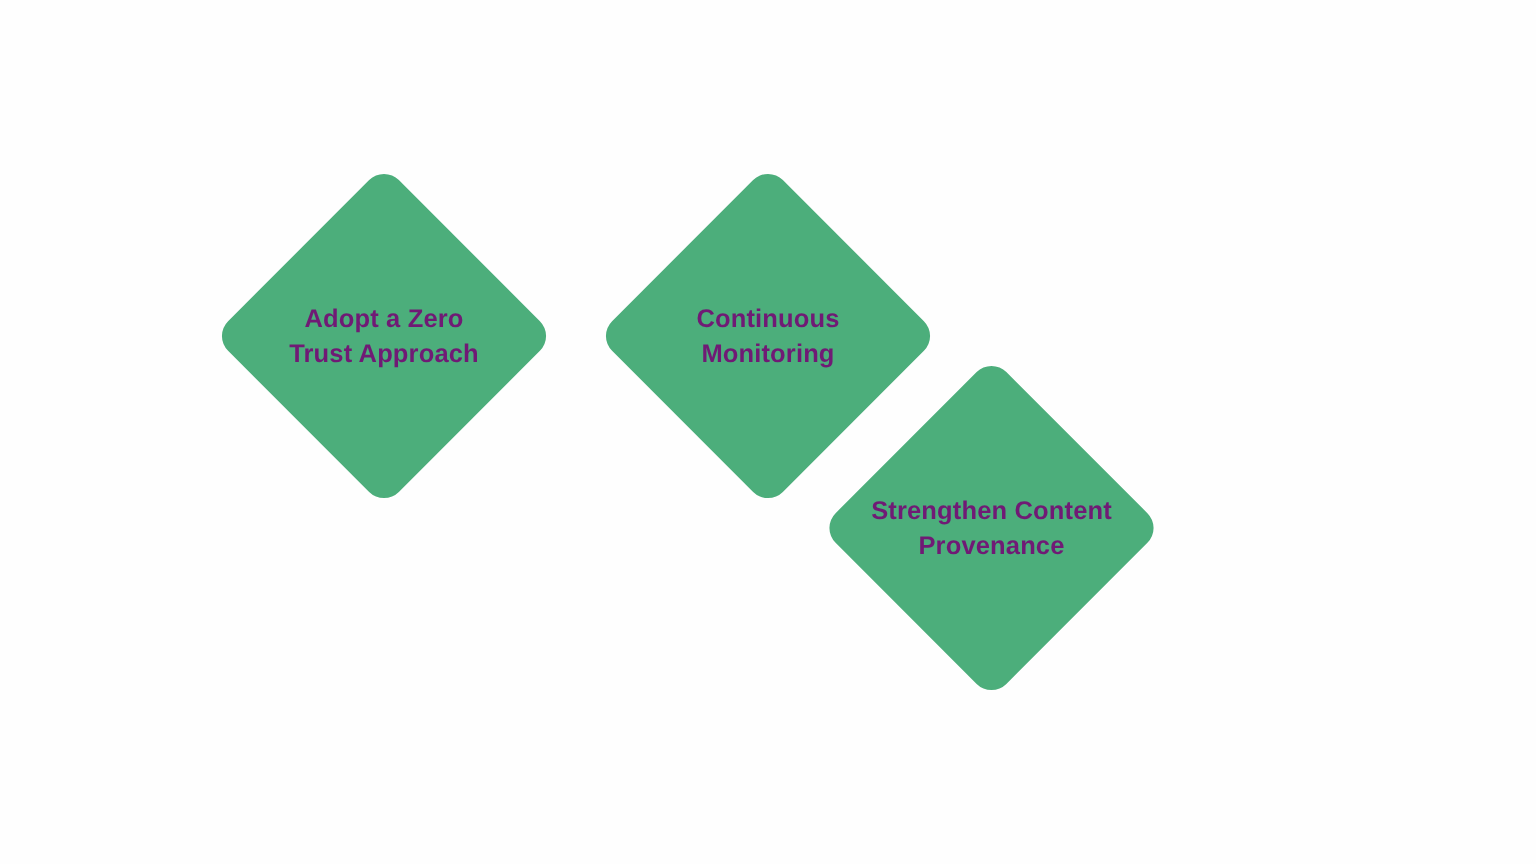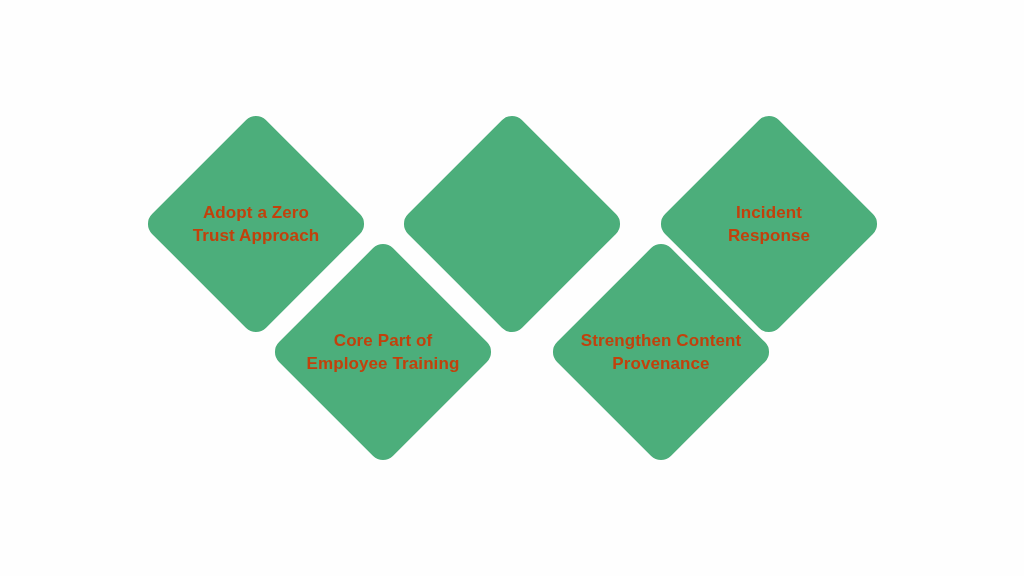--- a/index.html
+++ b/index.html
@@ -36,21 +36,21 @@
     top: 50%;
     background: #4cae7b;
     border-radius: 14px;
     transform: translate(-50%, -50%) rotate(45deg);
   }
 
   
   .diamond .label {
     position: relative;
     z-index: 2;
-    color: #c2410c;
+    color: #701a75;
     font-weight: bold;
     font-size: 17px;
     line-height: 23px;
     text-align: center;
     letter-spacing: 0.1px;
     white-space: pre-line;
     pointer-events: none;
     width: 200px;
   }
 
@@ -75,35 +75,27 @@
 <body>
 
 <div id="canvas">
 
   <div class="diamond row-top d1">
     <span class="shape"></span>
     <span class="label">Adopt a Zero
 Trust Approach</span>
   </div>
 
-  <div class="diamond row-bottom d2">
-    <span class="shape"></span>
-    <span class="label">Core Part of
-Employee Training</span>
-  </div>
 
   <div class="diamond row-top d3">
     <span class="shape"></span>
+    <span class="label">Continuous
+Monitoring</span>
   </div>
 
   <div class="diamond row-bottom d4">
     <span class="shape"></span>
     <span class="label">Strengthen Content
 Provenance</span>
   </div>
 
-  <div class="diamond row-top d5">
-    <span class="shape"></span>
-    <span class="label">Incident
-Response</span>
-  </div>
 
 </div>
 
 </body></html>

